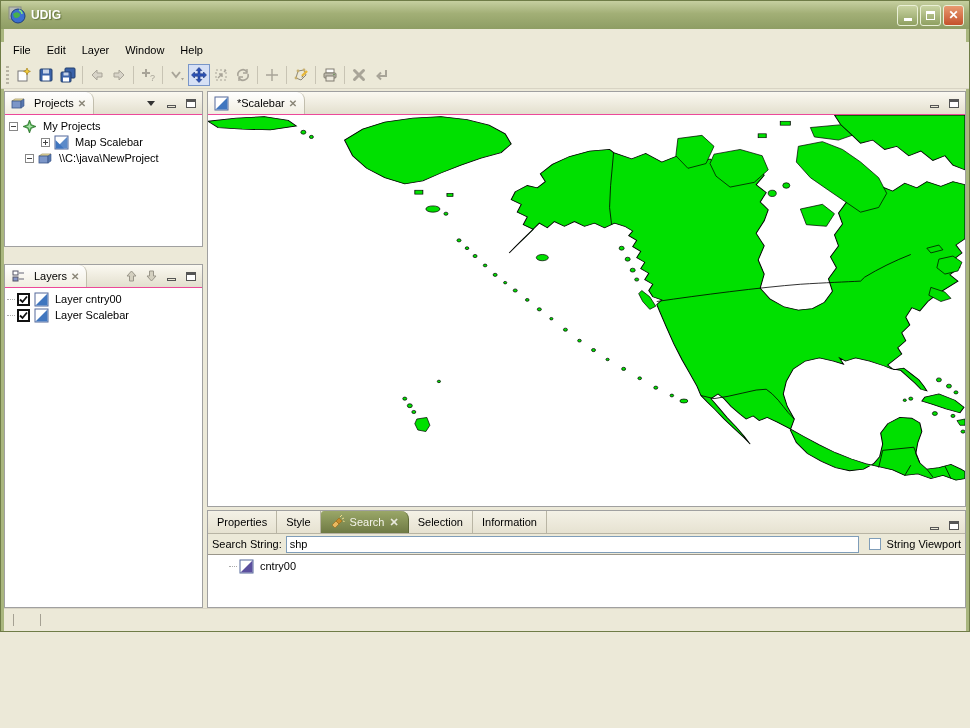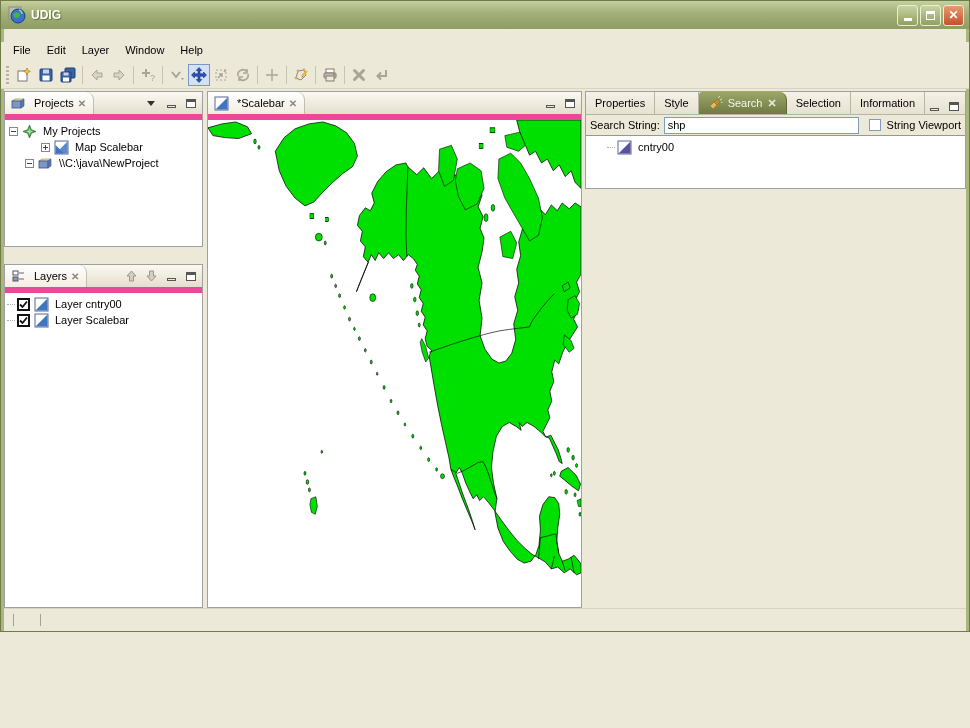--- a/index.html
+++ b/index.html
@@ -31,36 +31,36 @@
   .tgrip { width:3px; height:18px; margin:0 4px 0 1px;
            background:repeating-linear-gradient(180deg,#B8B4A4 0 2px,transparent 2px 4px); }
   .tbtn { width:22px; height:22px; display:flex; align-items:center; justify-content:center;
           border:1px solid transparent; }
   .tbtn.pressed { background:#D6E0F5; border:1px solid #7996C8; }
   .tsep { width:1px; height:18px; background:#C8C4B4; margin:0 3px; }
 
   
   .client { flex:1; display:flex; padding:2px 3px 0 3px; gap:4px; min-height:0; }
   .leftcol { width:199px; flex:0 0 199px; display:flex; flex-direction:column; gap:17px; min-height:0; }
-  .rightcol { flex:1; display:flex; flex-direction:row; gap:3px; min-width:0; min-height:0;justify-content:center; }
+  .rightcol { flex:1; display:flex; flex-direction:column; gap:3px; min-width:0; min-height:0;justify-content:center; }
 
   .view { border:1px solid #A0A0A0; display:flex; flex-direction:column; background:#ECE9D8; min-height:0; }
   .view-header { height:22px; flex:0 0 22px; display:flex; align-items:center;
                  background:linear-gradient(180deg,#FBF9F1,#E3DFCE); }
   .view-tab { height:100%; display:flex; align-items:center; gap:4px; padding:0 7px 0 6px;
               background:linear-gradient(180deg,#FFFFFF,#F1EEE1);
               border-right:1px solid #C2BEAD; border-top-right-radius:8px; }
   .view-tab .tab-close { color:#8A8678; font-size:10px; font-weight:bold; }
   .view-spacer { flex:1; }
   .hbtn { width:18px; height:16px; display:flex; align-items:center; justify-content:center; margin-right:2px; }
   .icon-vmenu { width:0; height:0; border-left:4px solid transparent; border-right:4px solid transparent;
                 border-top:5px solid #333; }
   .icon-min { width:9px; height:3px; border:1px solid #555; background:#ECE9D8; margin-top:6px; }
   .icon-max { width:10px; height:9px; border:1px solid #555; border-top:3px solid #555; background:#fff; }
-  .view-body { flex:1; background:#fff; border-top:6px solid #ec4899; overflow:hidden; padding:3px 0 0 2px; }
+  .view-body { flex:1; background:#fff; border-top:1px solid #ec4899; overflow:hidden; padding:3px 0 0 2px; }
 
   
   .trow { display:flex; align-items:center; height:16px; white-space:nowrap; }
   .expbox { width:9px; height:9px; flex:0 0 9px; border:1px solid #888; background:#fff;
             position:relative; margin:0 4px 0 2px; }
   .expbox::before { content:""; position:absolute; left:1px; right:1px; top:3px; height:1px; background:#444; }
   .expbox.plus::after { content:""; position:absolute; top:1px; bottom:1px; left:3px; width:1px; background:#444; }
   .conn { width:8px; flex:0 0 8px; border-top:1px dotted #AAA; margin-right:2px; }
   .ticon { width:15px; height:15px; flex:0 0 15px; margin-right:4px; }
   .tlabel { padding:1px 2px; }

